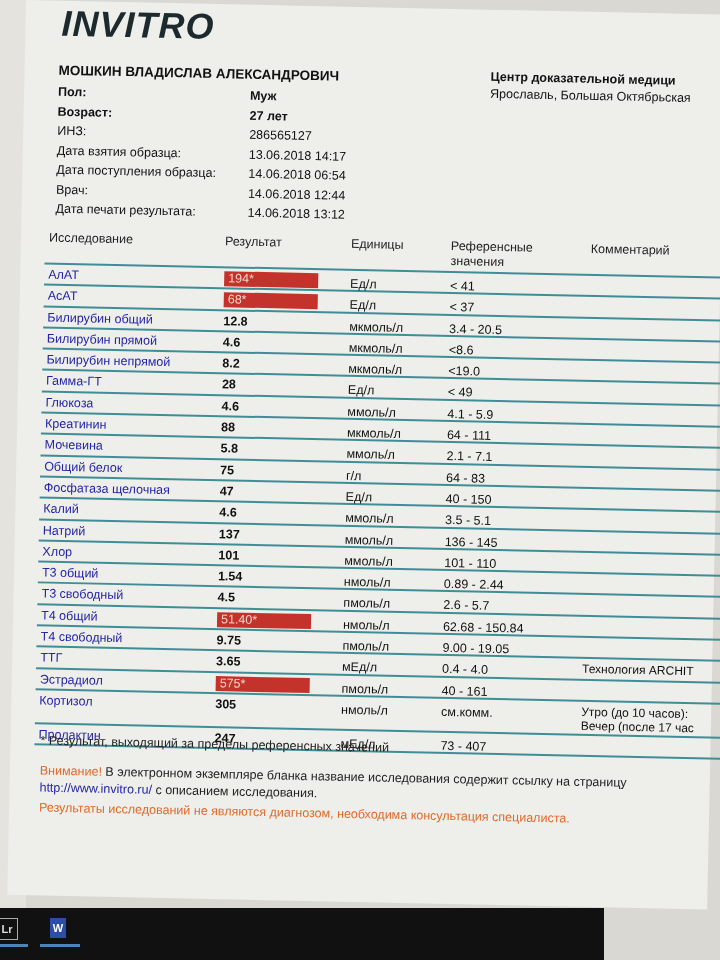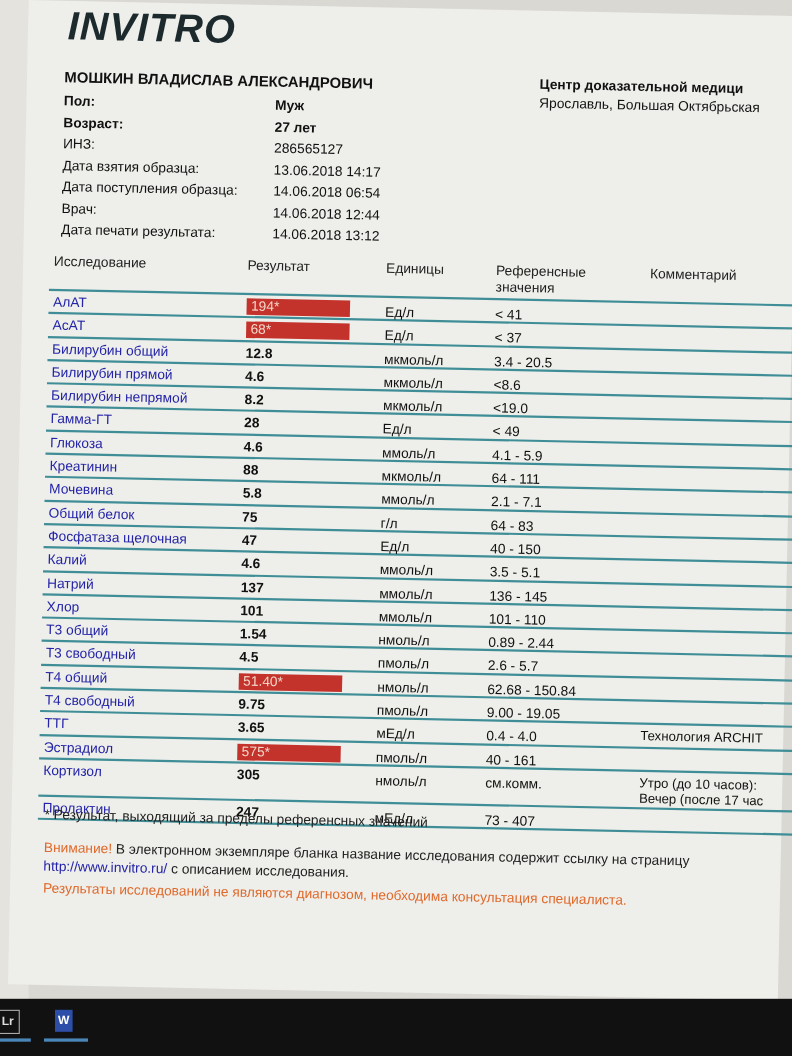--- a/index.html
+++ b/index.html
@@ -47,21 +47,21 @@
   .flag {
     display:inline-block; width:94px; height:15px; line-height:15px; margin-top:2px;
     background:#c3322b; color:#f3d6c8; font-weight:normal; padding-left:4px; box-sizing:border-box;
   }
   .tbl-end { border-top:2px solid #3f8e97; }
   .note { position:absolute; left:30px; top:733px; font-size:12.5px; color:#222; }
   .warn { position:absolute; left:30px; top:762px; font-size:12.5px; color:#222; line-height:17px; width:690px; }
   .warn .w { color:#e06a2c; }
   .warn .link { color:#2424a8; }
   .disclaimer { position:absolute; left:30px; top:800px; font-size:12.5px; color:#e06a2c; }
-  .taskbar { position:absolute; left:0; top:908px; width:720px; height:52px; background:#111; }
+  .taskbar { position:absolute; left:0; top:908px; width:604px; height:52px; background:#111; }
   .tb-icon { position:absolute; top:10px; width:20px; height:20px; font-size:11px; font-weight:bold; text-align:center; line-height:20px; }
   .lr { left:-4px; border:1.5px solid #aaa; color:#ddd; }
   .word { left:50px; background:#2d4ea8; color:#fff; width:16px; }
   .tb-ind { position:absolute; top:36px; height:3px; background:#4a86b8; }
 </style>
 </head>
 <body>
 
 <div class="left-bezel"></div>
 

